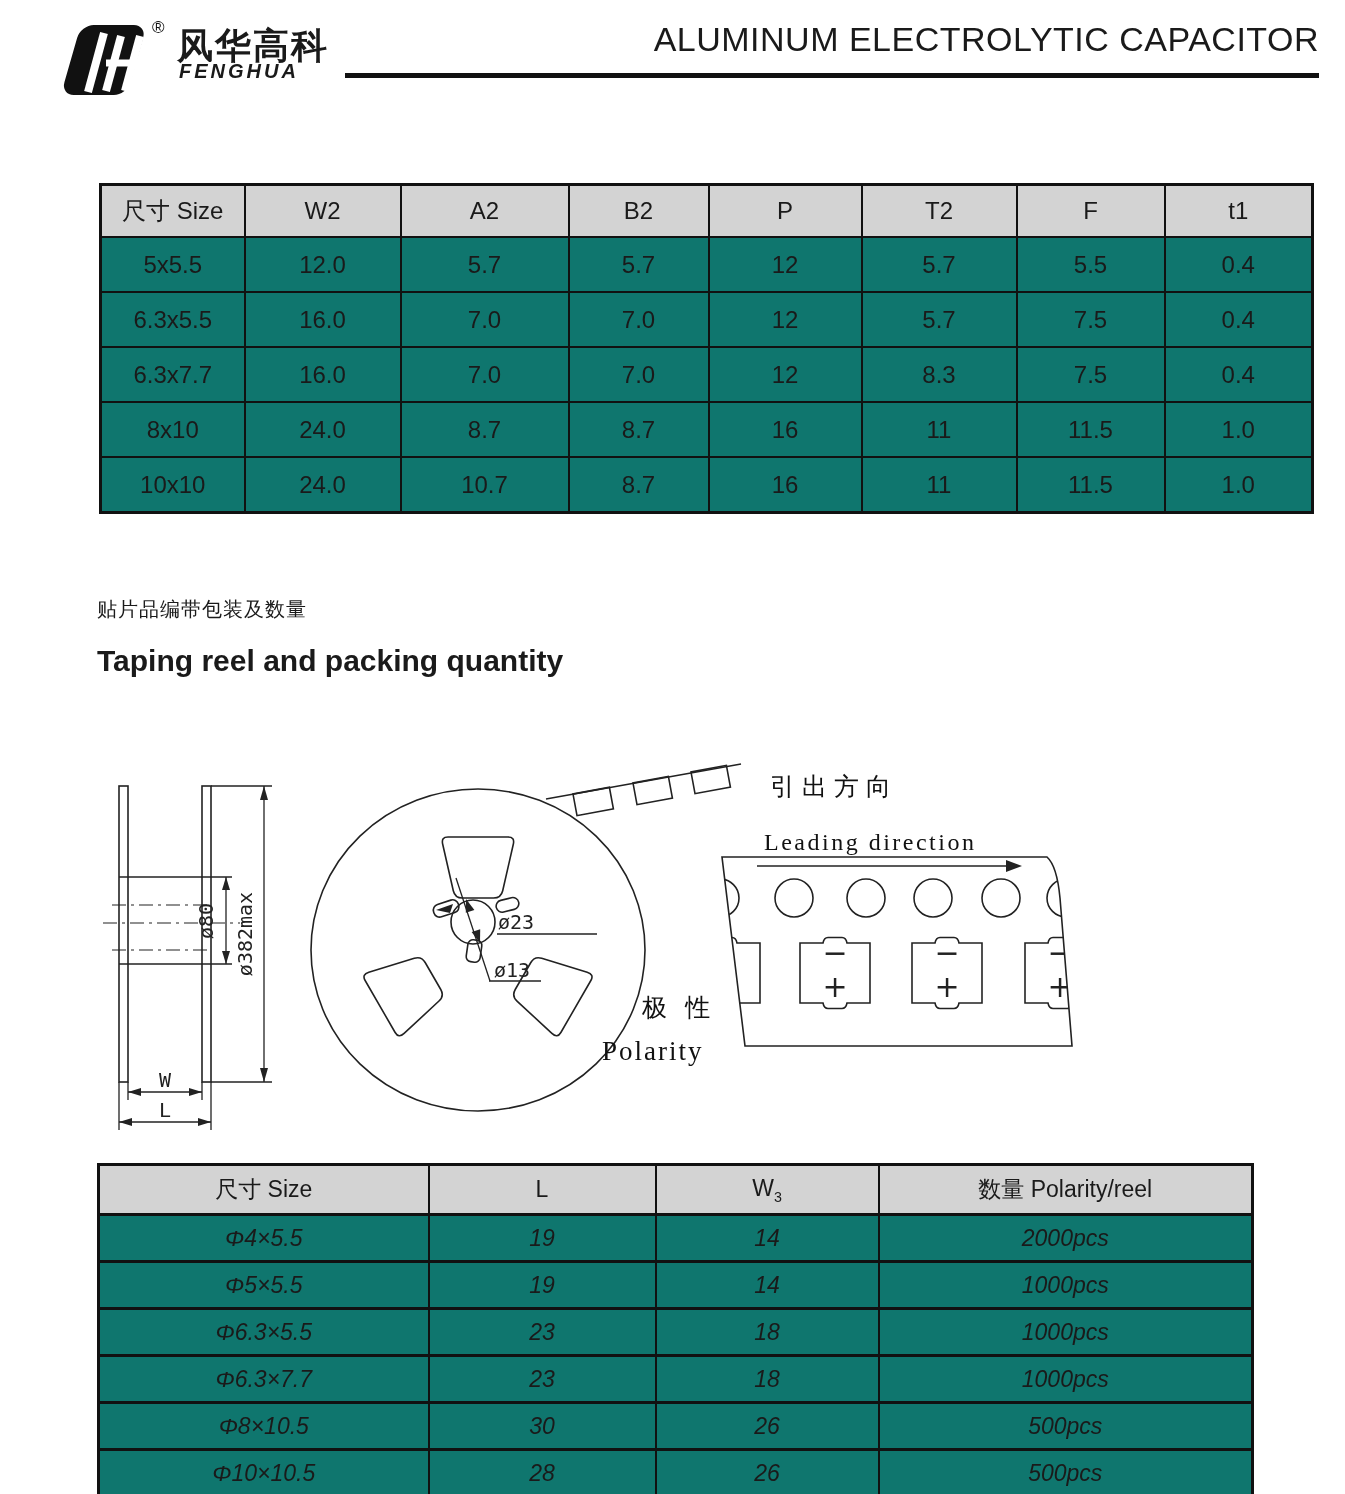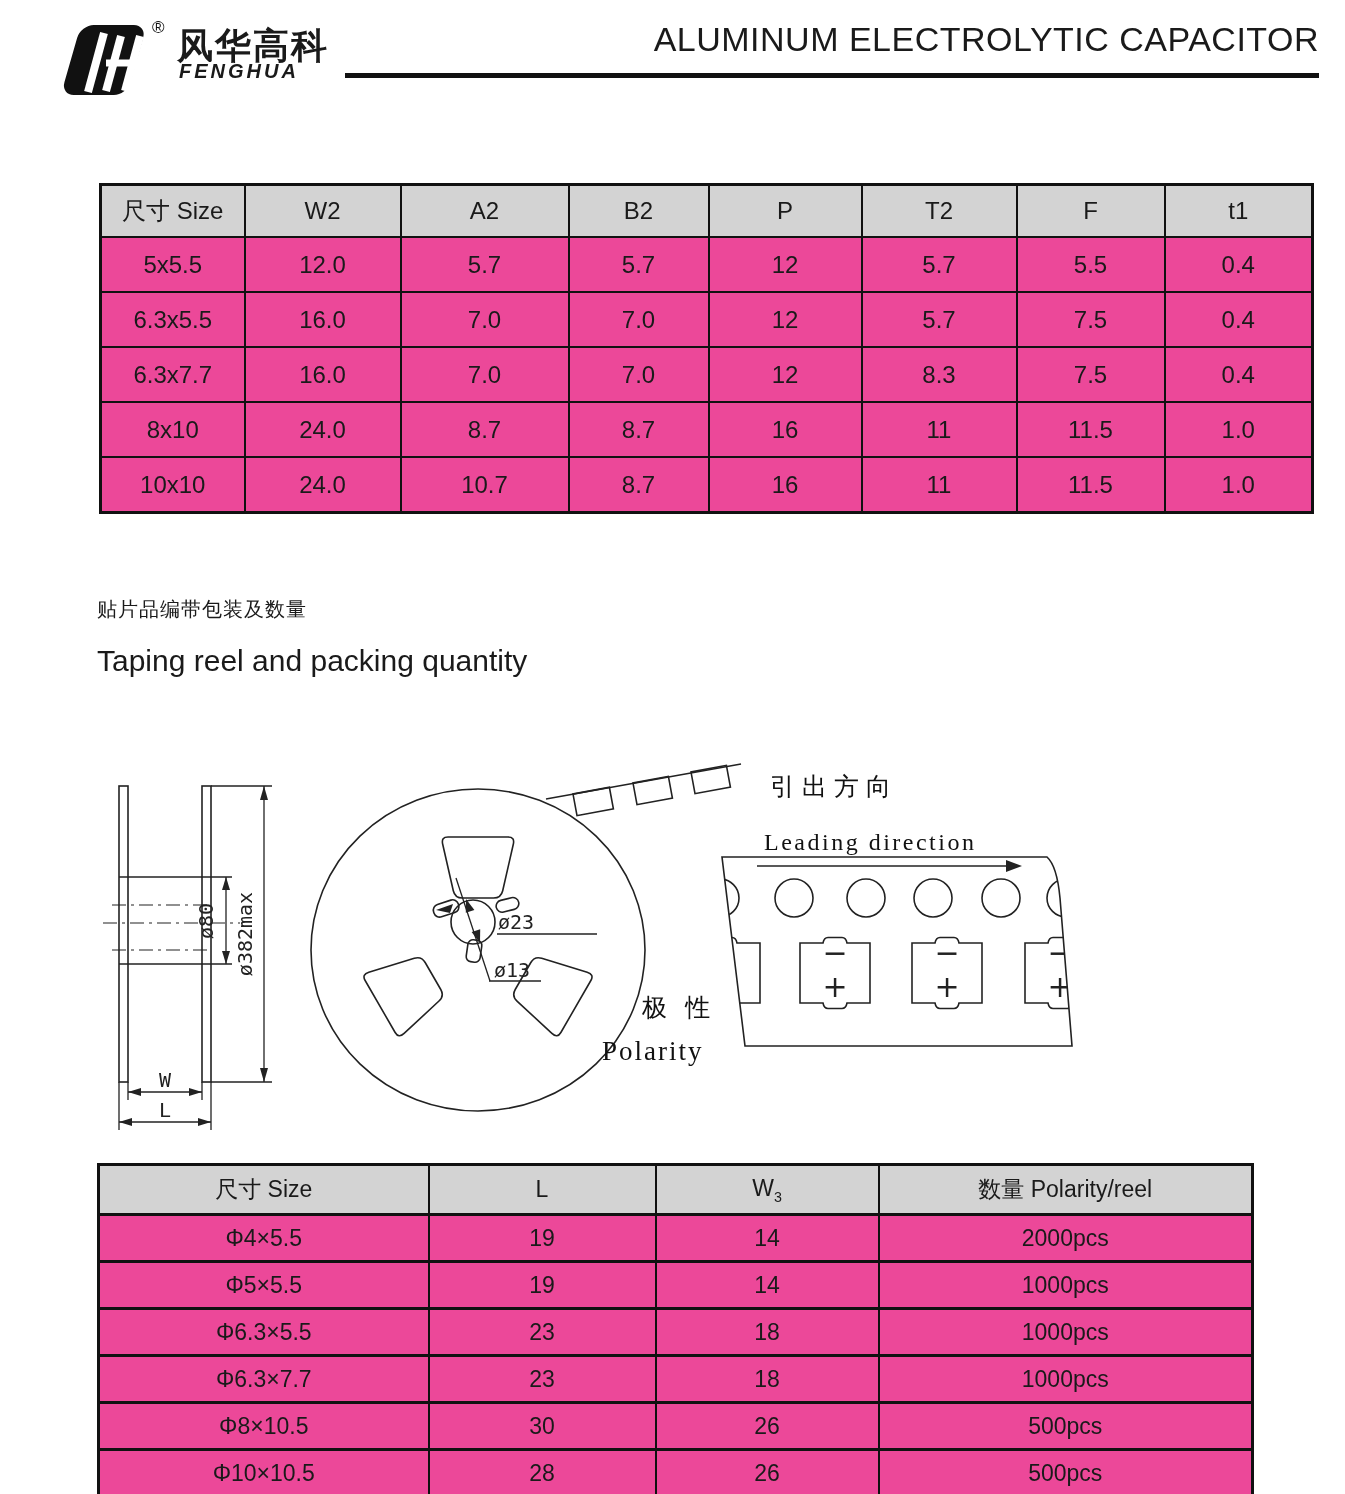--- a/index.html
+++ b/index.html
@@ -10,38 +10,38 @@
   }
   .abs { position:absolute; }
 
   
   .brand-cn { left:177px; top:22px; font-size:36px; font-weight:bold; letter-spacing:2px; }
   .brand-en { left:179px; top:60px; font-size:20px; font-weight:600; letter-spacing:3px;font-style:italic; }
   .doc-title { right:26px; top:20px; font-size:34px; font-weight:normal; letter-spacing:0.5px; white-space:nowrap; }
   .title-rule { left:345px; top:73px; width:974px; height:5px; background:#111; }
 
   
-  table.sheet { position:absolute; border-collapse:collapse; table-layout:fixed; background:#ec4899; }
+  table.sheet { position:absolute; border-collapse:collapse; table-layout:fixed; background:#0f766e; }
   table.sheet th, table.sheet td {
     border:2.5px solid #111; text-align:center; vertical-align:middle;
     font-weight:normal; padding:0; overflow:hidden; white-space:nowrap;
   }
   table.sheet { border:3px solid #111; }
   table.sheet th { background:#d3d3d3; }
   #dims-table { left:99px; top:183px; width:1212px; font-size:24px; }
   #dims-table th { height:50px; }
   #dims-table td { height:53px; }
   #pack-table { left:97px; top:1163px; width:1154px; font-size:23px; }
   #pack-table th { height:47px; }
-  #pack-table td { height:44px; border-top-width:3px; border-bottom-width:3px; }
+  #pack-table td { height:44px; border-top-width:3px; border-bottom-width:3px;font-style:italic; }
   sub { font-size:0.62em; }
 
   
   .sec-cn { left:97px; top:596px; font-size:20px; letter-spacing:1px; }
-  .sec-en { left:97px; top:644px; font-size:30px; }
+  .sec-en { left:97px; top:644px; font-size:30px;font-weight:bold; }
 
   
   #diagram { left:80px; top:740px; }
   .ln { stroke:#222; stroke-width:1.6; fill:none; }
   .thin { stroke:#222; stroke-width:1.3; fill:none; }
   .dash { stroke:#222; stroke-width:1.2; fill:none; stroke-dasharray:14 5 3 5; }
   .fillb { fill:#222; stroke:none; }
   .cad { font-family:"DejaVu Sans Mono", monospace; font-size:20px; fill:#222; }
   .serif { font-family:"Liberation Serif", serif; fill:#111; }
 </style>

